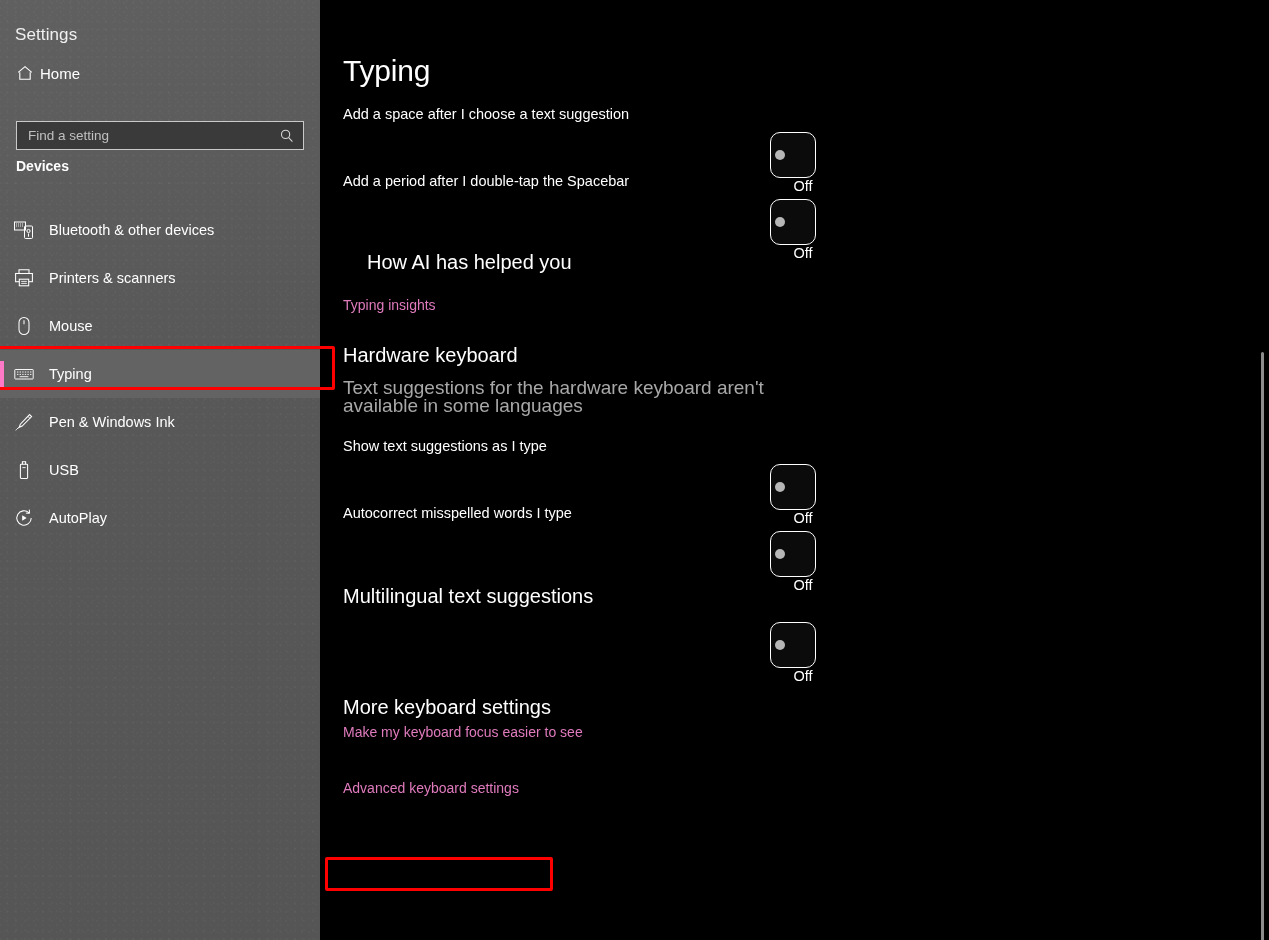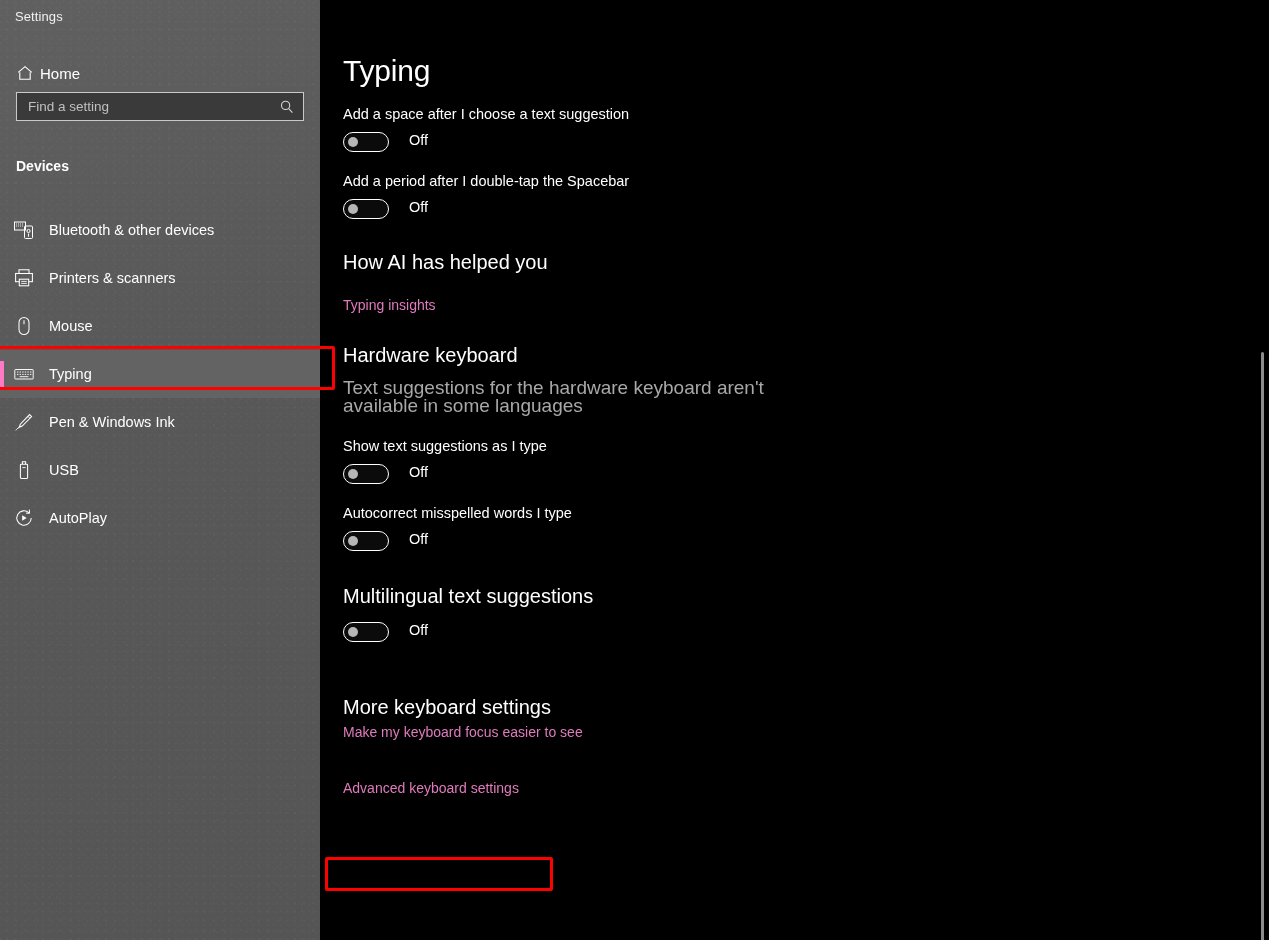--- a/index.html
+++ b/index.html
@@ -27,22 +27,22 @@
     background-image:
       radial-gradient(circle at 12% 18%, rgba(255,255,255,0.025) 0 1px, transparent 1px),
       radial-gradient(circle at 47% 62%, rgba(255,255,255,0.02) 0 1px, transparent 1px),
       radial-gradient(circle at 78% 35%, rgba(255,255,255,0.022) 0 1px, transparent 1px),
       linear-gradient(160deg, #606060 0%, #585858 40%, #555555 100%);
     background-size: 7px 7px, 11px 11px, 9px 9px, 100% 100%;
     overflow: hidden;
   }
   .app-title {
     position: absolute;
-    left: 15px; top: 9px;
-    font-size: 13px;
+    left: 15px; top: 25px;
+    font-size: 17px;
     color: #f0f0f0;
     letter-spacing: 0.1px;
     text-align: center;
   }
   .home-row {
     position: absolute;
     left: 0; top: 57px;
     width: 320px; height: 32px;
     display: flex; align-items: center;
   }
@@ -52,21 +52,21 @@
     display: flex; align-items: center; justify-content: center;
   }
   .home-label {
     margin-left: 4px;
     font-size: 15px;
     color: #ffffff;
   }
 
   .search-box {
     position: absolute;
-    left: 16px; top: 92px;
+    left: 16px; top: 121px;
     width: 288px; height: 29px;
     background: #3a3a3a;
     border: 1px solid #c9c9c9;
     display: flex; align-items: center;
   }
   .search-input {
     flex: 1;
     background: transparent;
     border: none; outline: none;
     color: #cccccc;
@@ -155,22 +155,23 @@
     width: 900px;
   }
   .setting-label {
     font-size: 14.5px;
     color: #ffffff;
     line-height: 19px;
     margin-bottom: 8px;
   }
   .setting-block { margin-bottom: 18px; }
   .toggle-row {
-    display: flex; align-items: flex-start;
+    display: flex; align-items: center;
     height: 22px;
+    flex-direction: column;
   }
   .toggle {
     width: 46px; height: 20px;
     border: 1.6px solid #ffffff;
     border-radius: 10px;
     background: #0b0b0b;
     position: relative;
     cursor: default;
     flex: 0 0 46px;
   }
@@ -394,21 +395,21 @@
         <div class="setting-label">Add a period after I double-tap the Spacebar</div>
         <div class="toggle-row">
           <div class="toggle">
               <span class="knob"></span>
             </div>
           <span class="toggle-state">Off</span>
         </div>
       </div>
 
       <div class="setting-block" style="margin-bottom:30px;">
-        <div class="group-heading" style="margin-bottom:22px;">How AI has helped you</div>
+        <div class="group-heading" style="margin-bottom:22px;margin-left:24px;">How AI has helped you</div>
         <a class="link">Typing insights</a>
       </div>
 
       <div class="setting-block" style="margin-bottom:18px;">
         <div class="group-heading" style="margin-bottom:12px;">Hardware keyboard</div>
         <div class="note" style="margin-bottom:22px;">Text suggestions for the hardware keyboard aren't available in some languages</div>
 
         <div class="setting-label">Show text suggestions as I type</div>
         <div class="toggle-row" style="margin-bottom:18px;">
           <div class="toggle">

